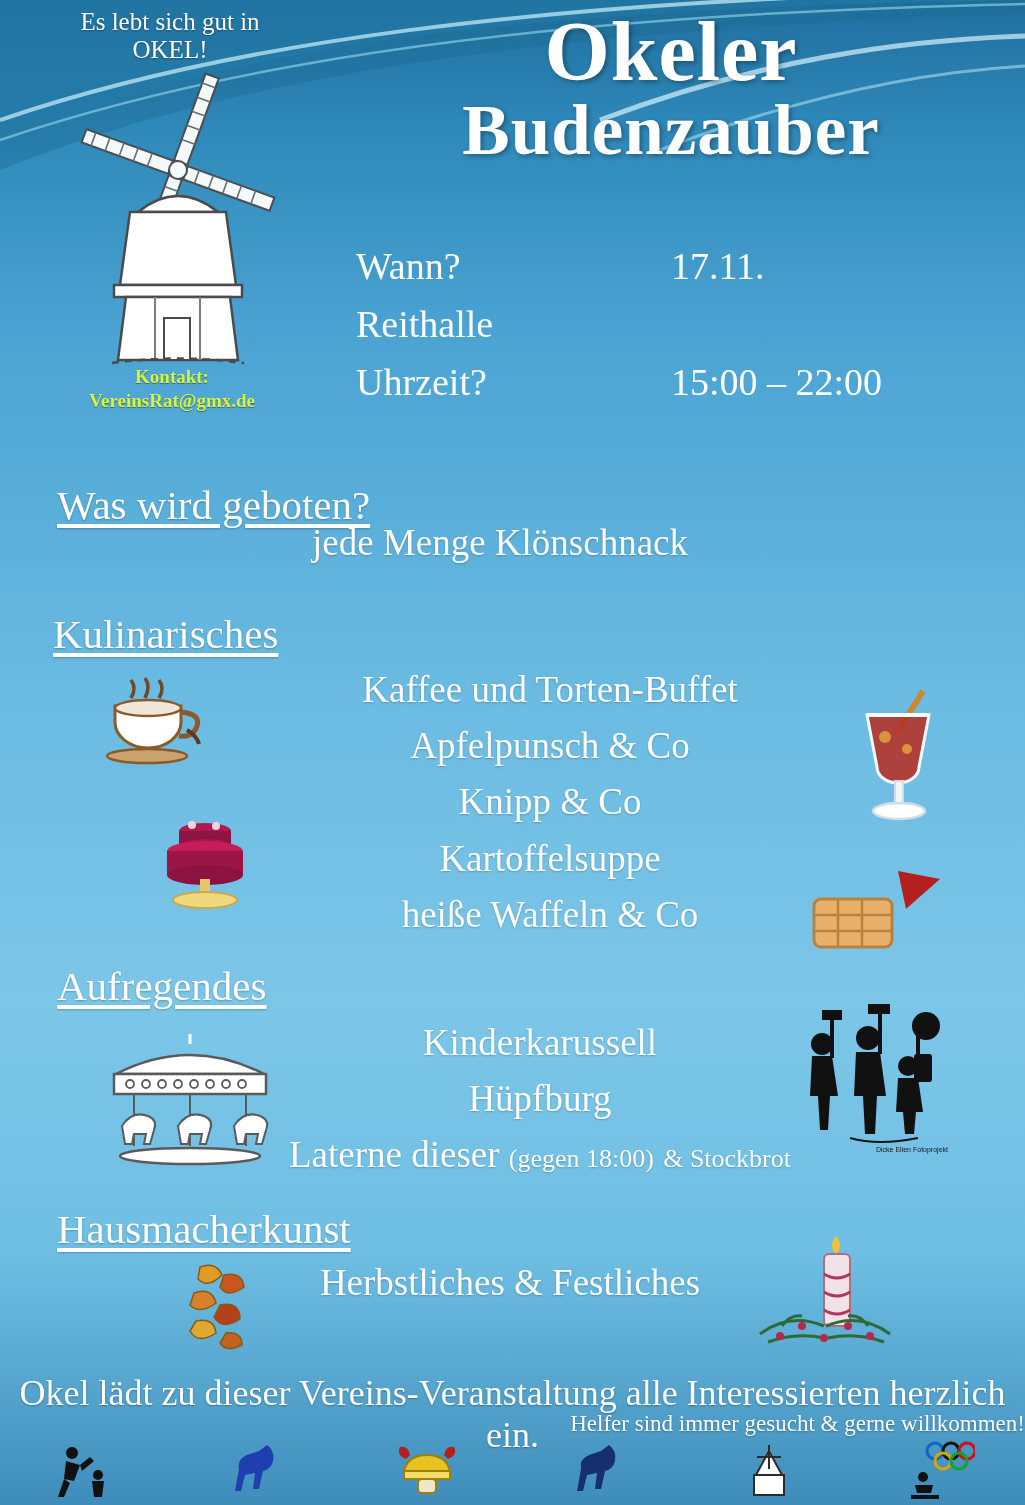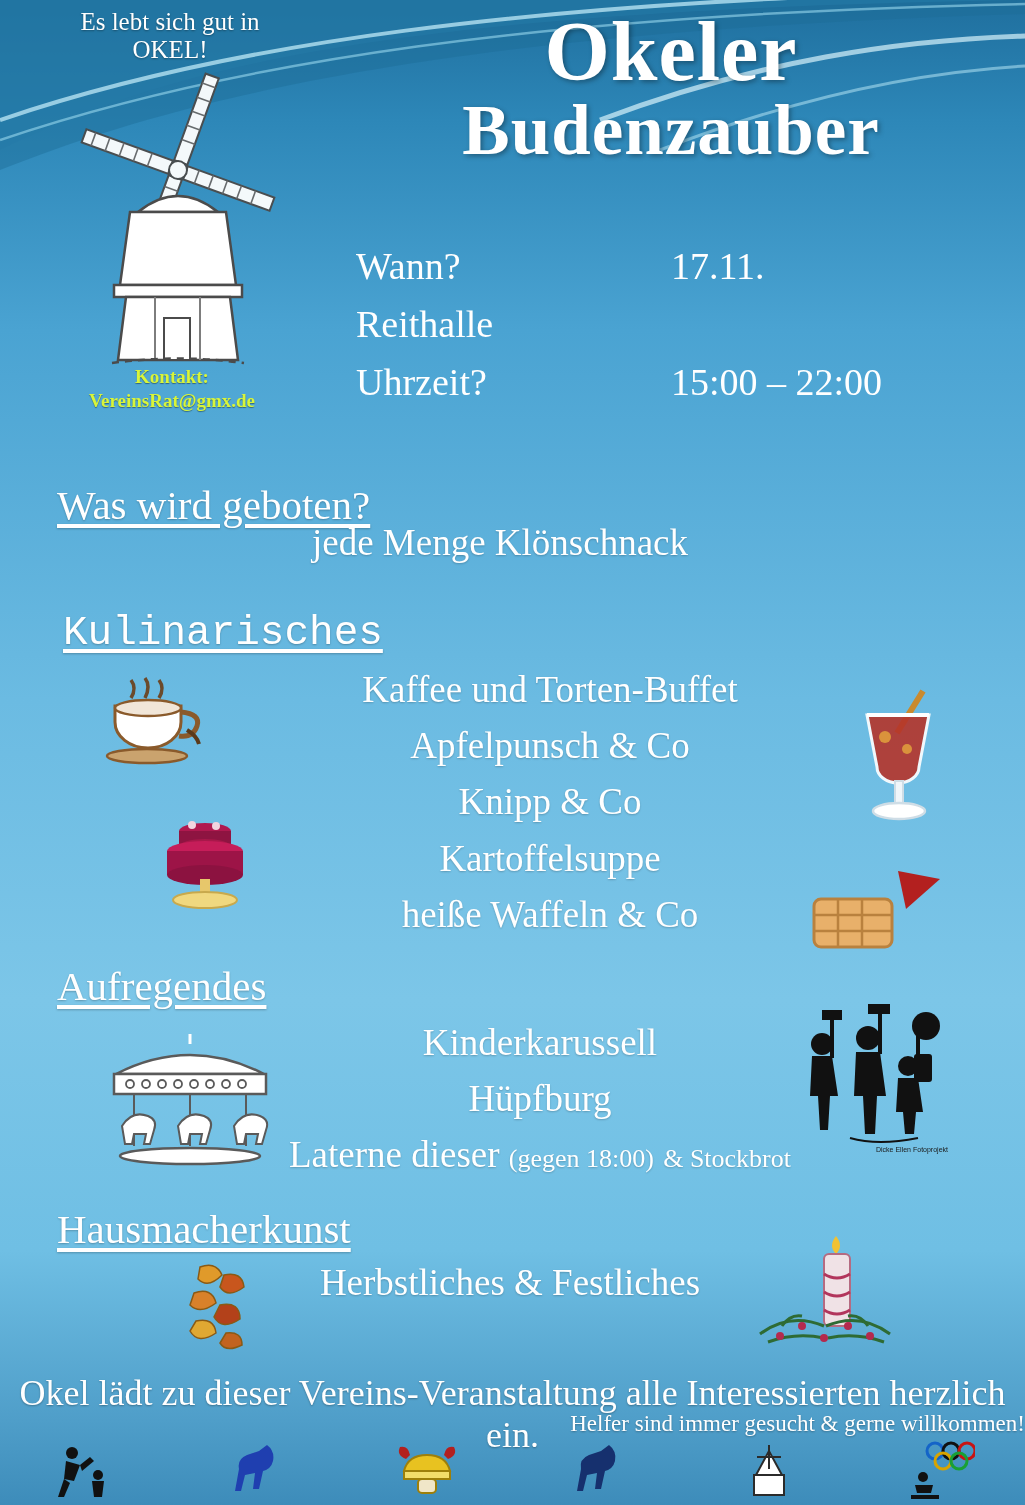--- a/index.html
+++ b/index.html
@@ -110,21 +110,21 @@
     position: absolute;
     font-size: 37px;
     line-height: 1.52;
     text-align: center;
     text-shadow: 0 1px 2px rgba(0,0,0,.22);
   }
 
   #head-offer { left: 57px; top: 462px; margin-top: 19px; }
   #offer-lines { left: 120px; top: 515px; width: 760px; }
 
-  #head-culinary { left: 63px; top: 610px; font-family: Liberation Mono, monospace; }
+  #head-culinary { left: 53px; top: 610px; }
   #culinary-lines { left: 210px; top: 662px; width: 680px; }
 
   #head-exciting { left: 57px; top: 962px; }
   #exciting-lines { left: 190px; top: 1015px; width: 700px; }
   .small-note { font-size: 26px; }
 
   #head-craft { left: 57px; top: 1205px; }
   #craft-lines { left: 190px; top: 1255px; width: 640px; }
 
   

